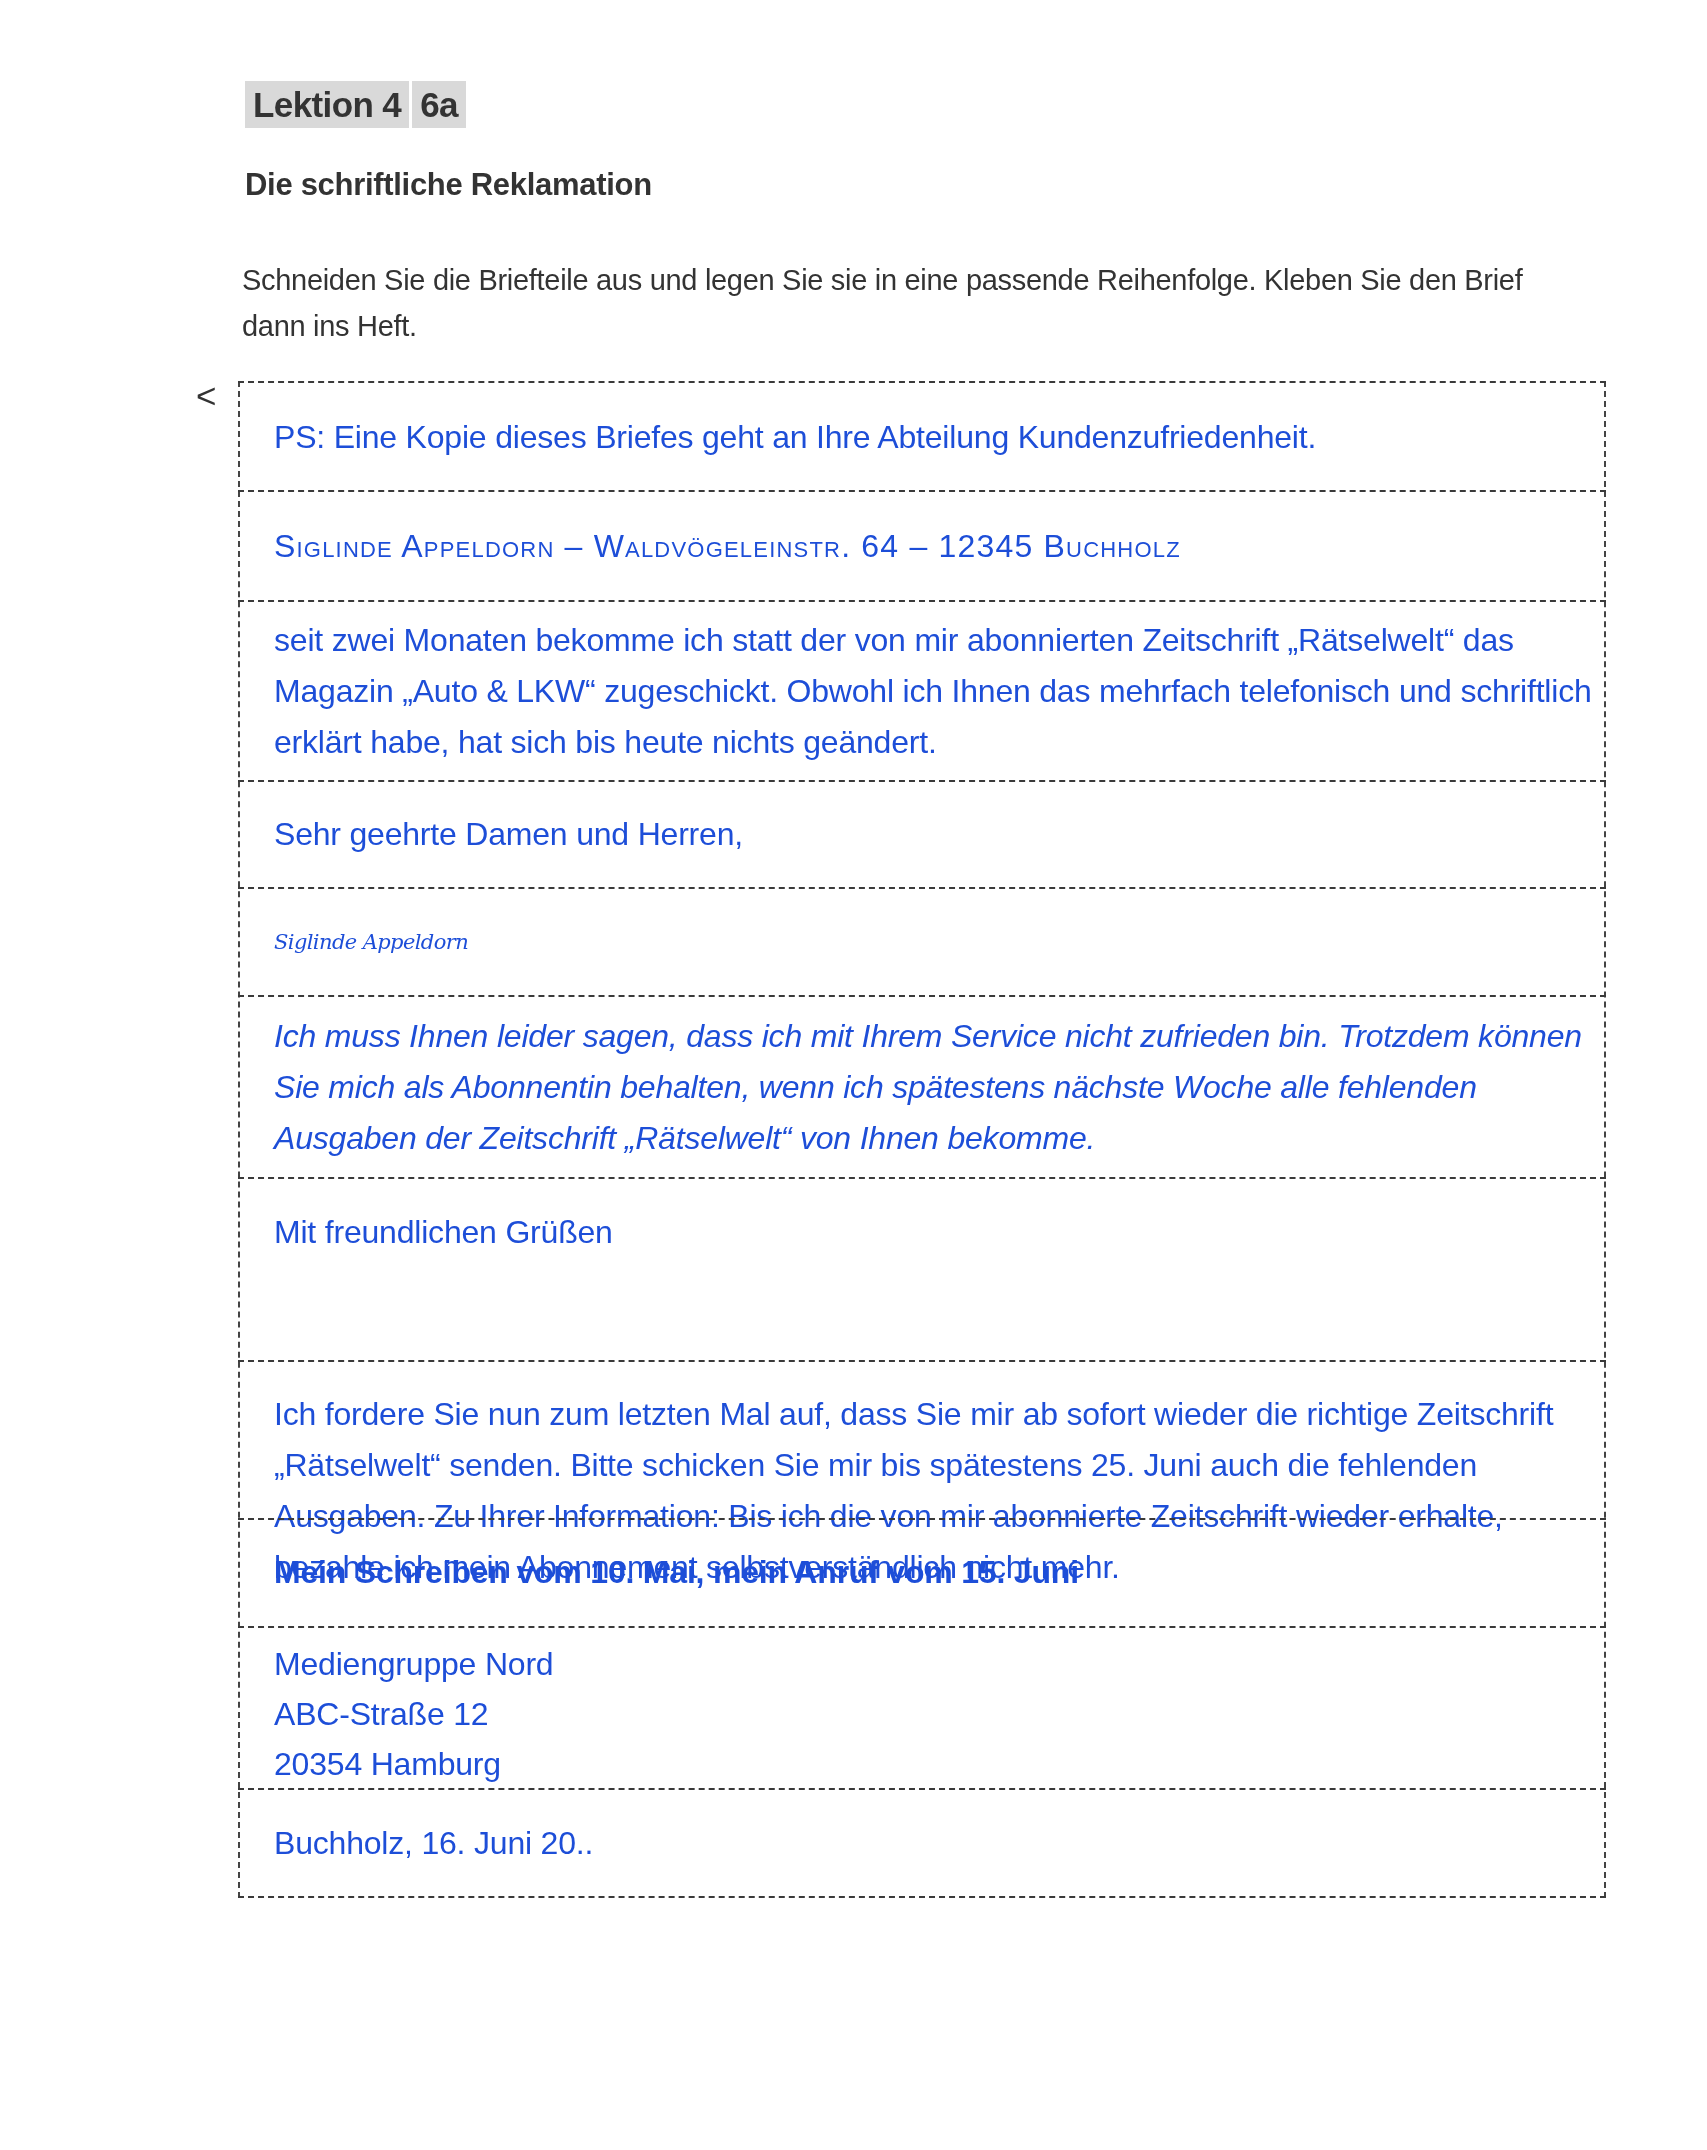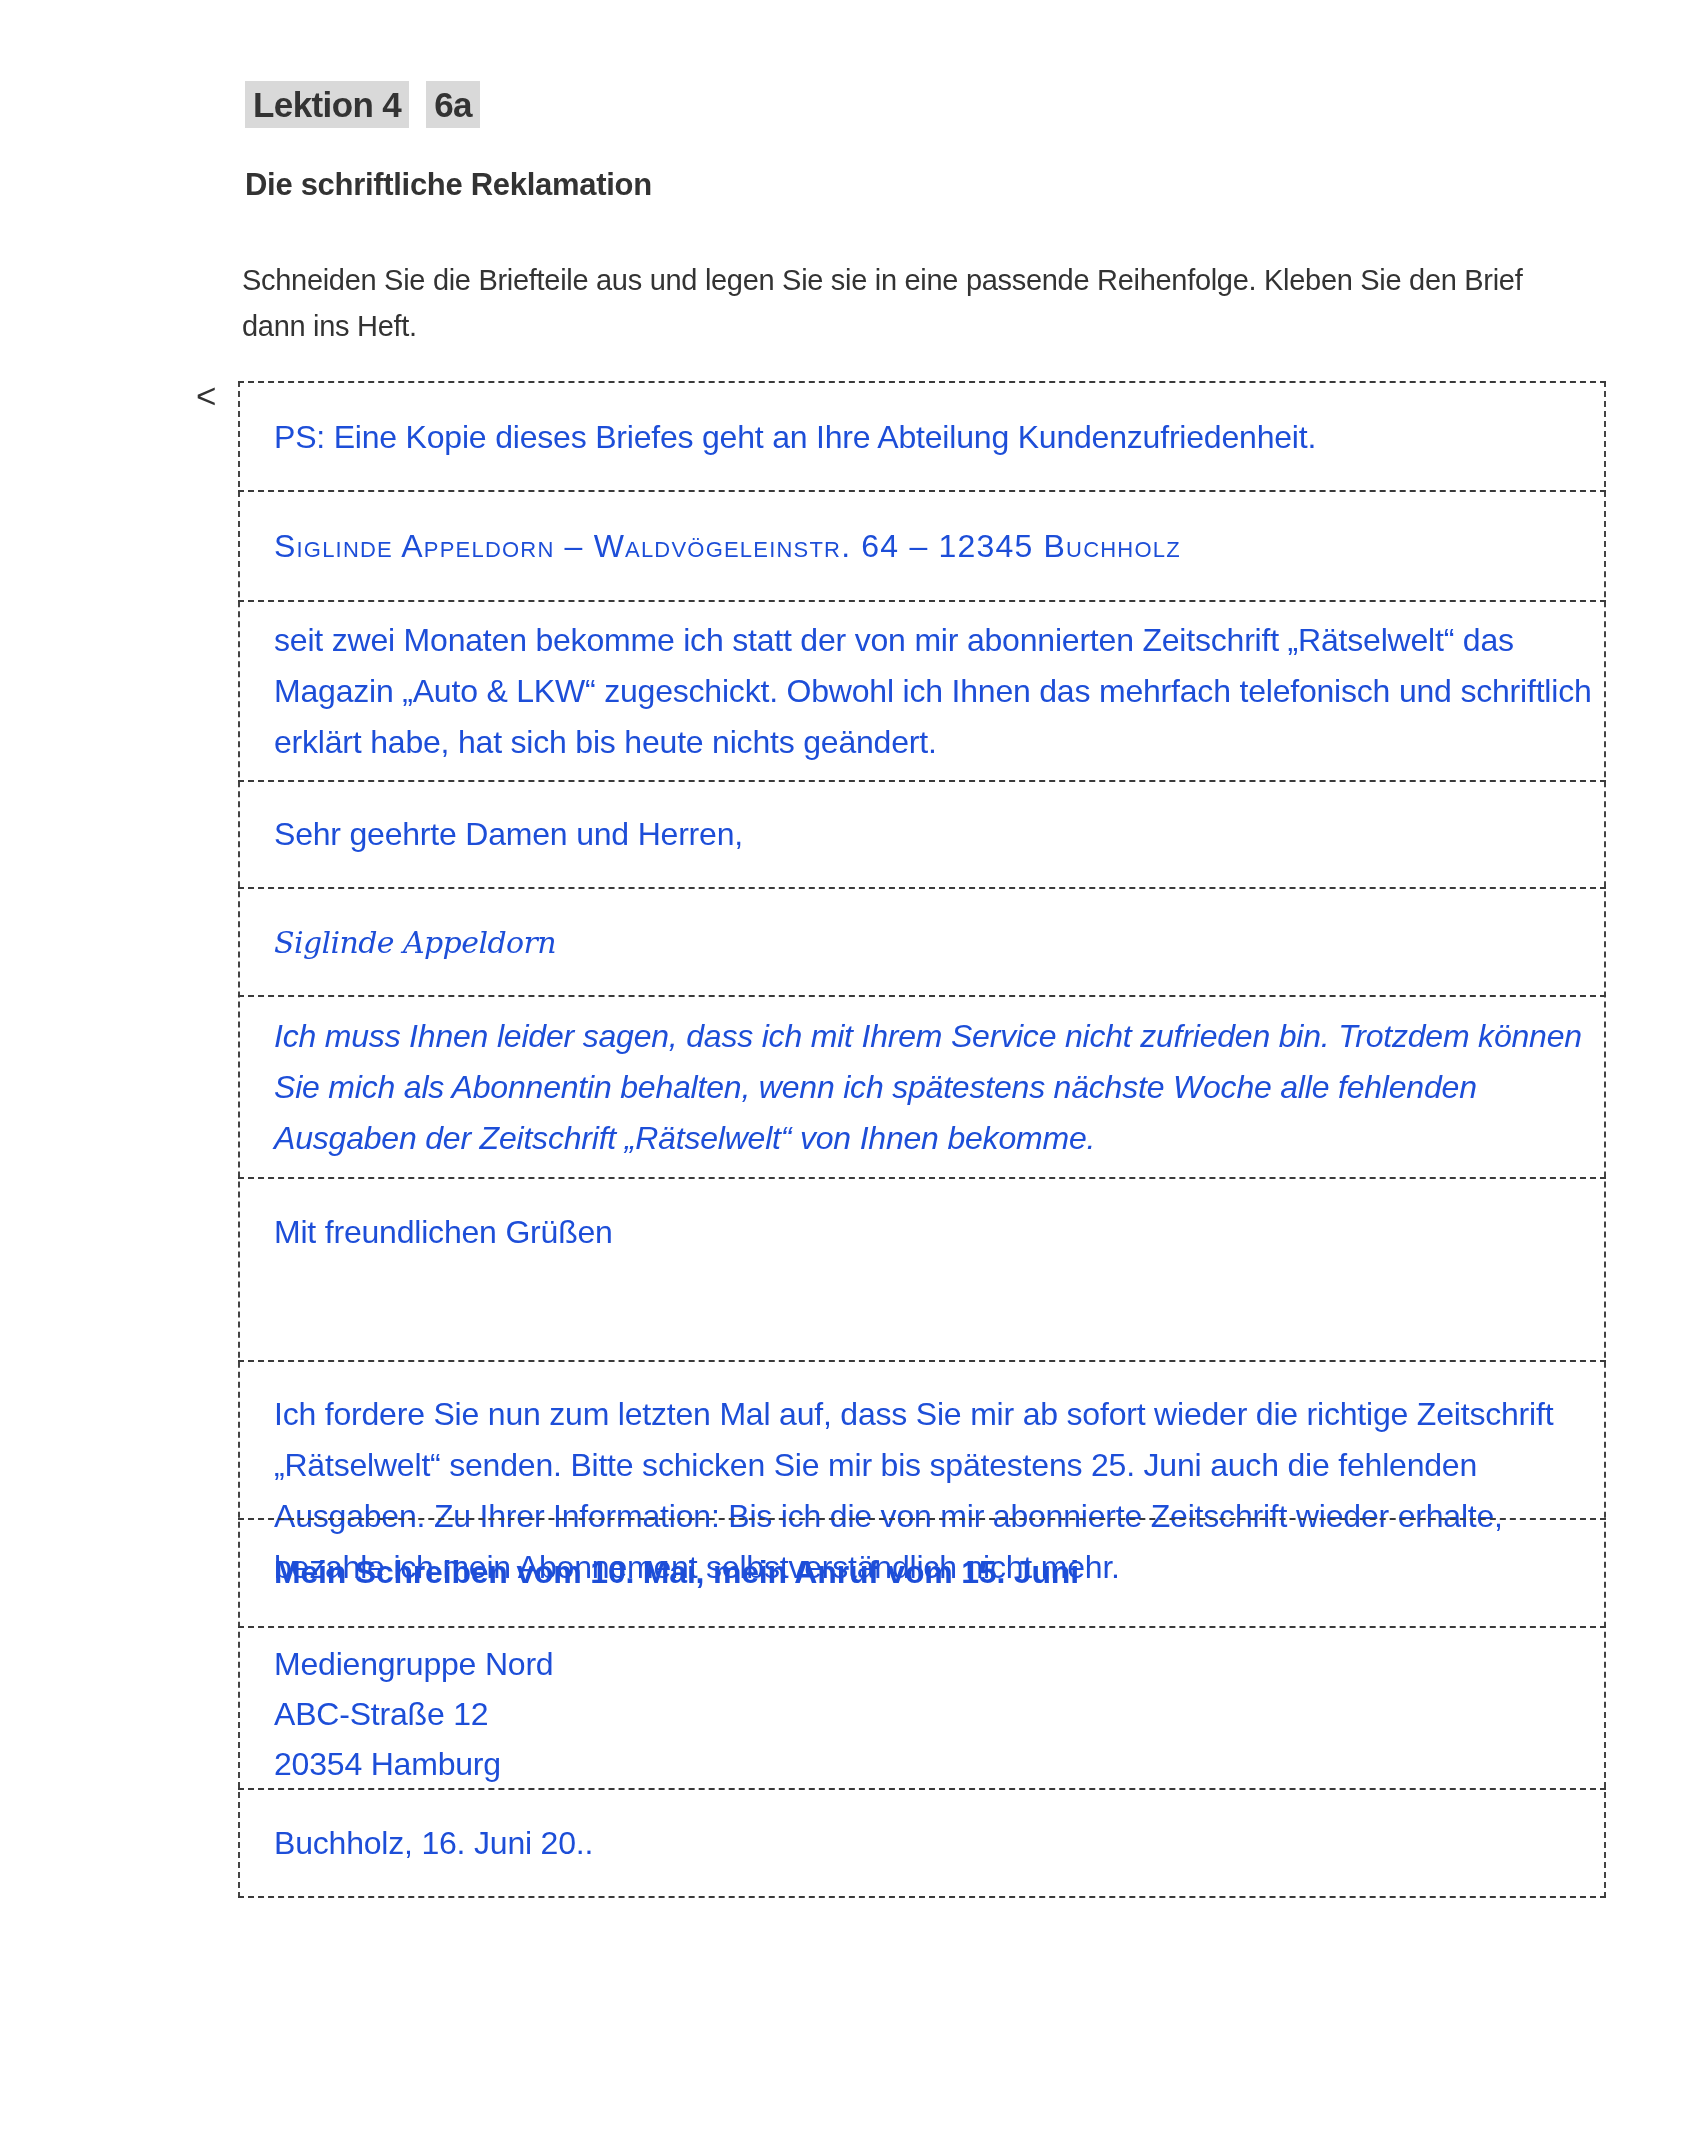--- a/index.html
+++ b/index.html
@@ -1,32 +1,32 @@
 <!DOCTYPE html>
 <html style="font-size:9.2px"><head>
 <meta charset="utf-8">
 <style>
   html, body { margin: 0; padding: 0; background: #ffffff; }
   body { width: 1708px; height: 2151px; position: relative; overflow: hidden;
          font-family: "Liberation Sans", "DejaVu Sans", sans-serif; color: #2b2b2b; }
-  .lesson-tag { position: absolute; top: 81px; left: 245px; height: 47px; display: flex; gap: 17px; }
+  .lesson-tag { position: absolute; top: 81px; left: 245px; height: 47px; display: flex; gap: 3px; }
   .lesson-tag span { background: #d9d9d9; font-weight: bold; font-size: 35px; line-height: 47px;
                      padding: 0 8px; color: #333; letter-spacing: -0.6px; }
   .heading { position: absolute; top: 167px; left: 245px; font-size: 31px; font-weight: bold; color: #333; margin: 0; letter-spacing: -0.3px; }
   .instruction { position: absolute; top: 257px; left: 242px; width: 1350px; font-size: 29px; line-height: 46px; color: #333; margin: 0; letter-spacing: -0.3px; }
   .scissor-mark { position: absolute; top: 376px; left: 196px; font-size: 35px; color: #333; font-weight: normal; }
   .cut-box { position: absolute; left: 238px; top: 381px; width: 1368px; height: 1517px;
              border-left: 2.3px dashed #444; border-right: 2.3px dashed #444; box-sizing: border-box; }
   .strip { position: absolute; left: 238px; width: 1368px; box-sizing: border-box;
            border-top: 2.3px dashed #3a3a3a; display: flex; align-items: center; padding-left: 36px; padding-right: 11.5px; }
   .strip.last { border-bottom: 2.3px dashed #3a3a3a; }
   .strip .text { font-size: 32px; line-height: 51px; color: #1d4ed8; letter-spacing: -0.2px; }
   .strip .text.smallcaps { font-variant: small-caps; letter-spacing: 1.2px; font-size: 32px; }
   .strip .text.bold { font-weight: bold; }
-  .strip .text.signature { font-family: "DejaVu Serif", serif; font-style: italic; font-size: 30px; letter-spacing: -0.6px; }
+  .strip .text.signature { font-family: "DejaVu Serif", serif; font-style: italic; font-size: 21px; letter-spacing: -0.6px; }
   .strip .text.multiline { white-space: pre-line; margin-top: 10px; }
 </style>
 </head>
 <body>
 
 <div class="lesson-tag">
   <span>Lektion 4</span>
   <span>6a</span>
 </div>
 

